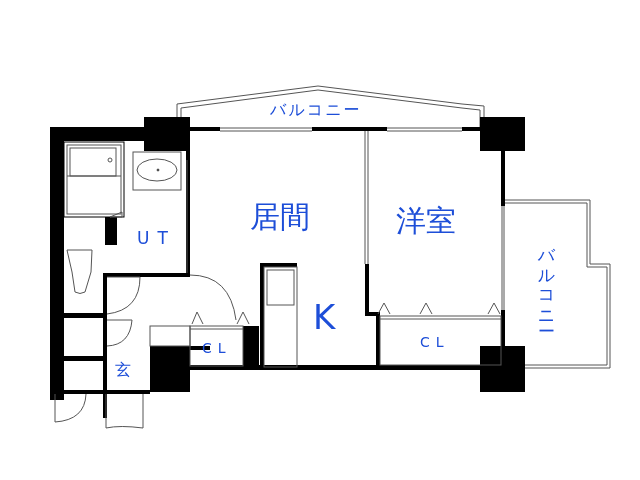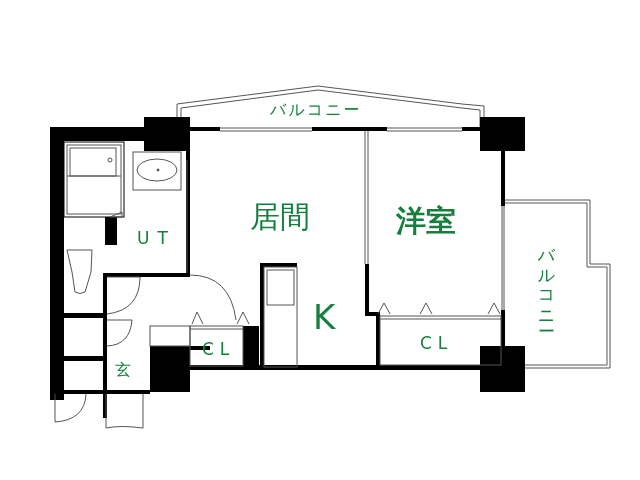--- a/index.html
+++ b/index.html
@@ -1,20 +1,20 @@
 <!DOCTYPE html>
 <html><head>
   <meta charset="utf-8">
   <style>
     html, body { margin: 0; padding: 0; background: #ffffff; }
     body { width: 640px; height: 480px; overflow: hidden; position: relative; font-family: "DejaVu Sans", sans-serif; }
     #plan { position: absolute; left: 0; top: 0; width: 640px; height: 480px; }
-    .lbl { position: absolute; color: #15803d; white-space: nowrap; line-height: 1; }
+    .lbl { position: absolute; color: #1d4ed8; white-space: nowrap; line-height: 1; }
     .lbl-big { font-size: 30px; }
-    .lbl-mid { font-size: 17px; letter-spacing: 6px; }
+    .lbl-mid { font-size: 14px; letter-spacing: 6px; }
     .lbl-k { font-size: 34px; }
     .lbl-ut { font-size: 17px; letter-spacing: 8px; }
     .lbl-bal { font-size: 16px; letter-spacing: 2px; }
     .lbl-vert { font-size: 17px; writing-mode: vertical-rl; letter-spacing: 2px; }
     .lbl-gen { font-size: 16px; }
   </style>
 </head>
 <body>
 
 <svg id="plan" viewBox="0 0 640 480" xmlns="http://www.w3.org/2000/svg">
@@ -132,20 +132,20 @@
   <g fill="none" stroke="#555" stroke-width="1">
     <rect x="380" y="316" width="121" height="49"></rect>
     <line x1="380" y1="319" x2="501" y2="319"></line>
     <polyline points="378,314 384,303 390,314"></polyline>
     <polyline points="420,314 426,303 432,314"></polyline>
     <polyline points="488,314 494,303 500,314"></polyline>
   </g>
 </svg>
 
 <div class="lbl lbl-big" style="left:250px;top:180px;margin-top:22px;">居間</div>
-<div class="lbl lbl-big" style="left:396px;top:206px;font-weight:bold;">洋室</div>
+<div class="lbl lbl-big" style="left:396px;top:206px;">洋室</div>
 <div class="lbl lbl-k" style="left:313px;top:300px;">K</div>
 <div class="lbl lbl-ut" style="left:137px;top:222px;margin-top:8px;">UT</div>
 <div class="lbl lbl-mid" style="left:202px;top:341px;">CL</div>
 <div class="lbl lbl-mid" style="left:420px;top:335px;">CL</div>
 <div class="lbl lbl-gen" style="left:115px;top:362px;">玄</div>
 <div class="lbl lbl-bal" style="left:270px;top:102px;">バルコニー</div>
 <div class="lbl lbl-vert" style="left:538px;top:236px;">バルコニー</div>
 
 </body></html>

